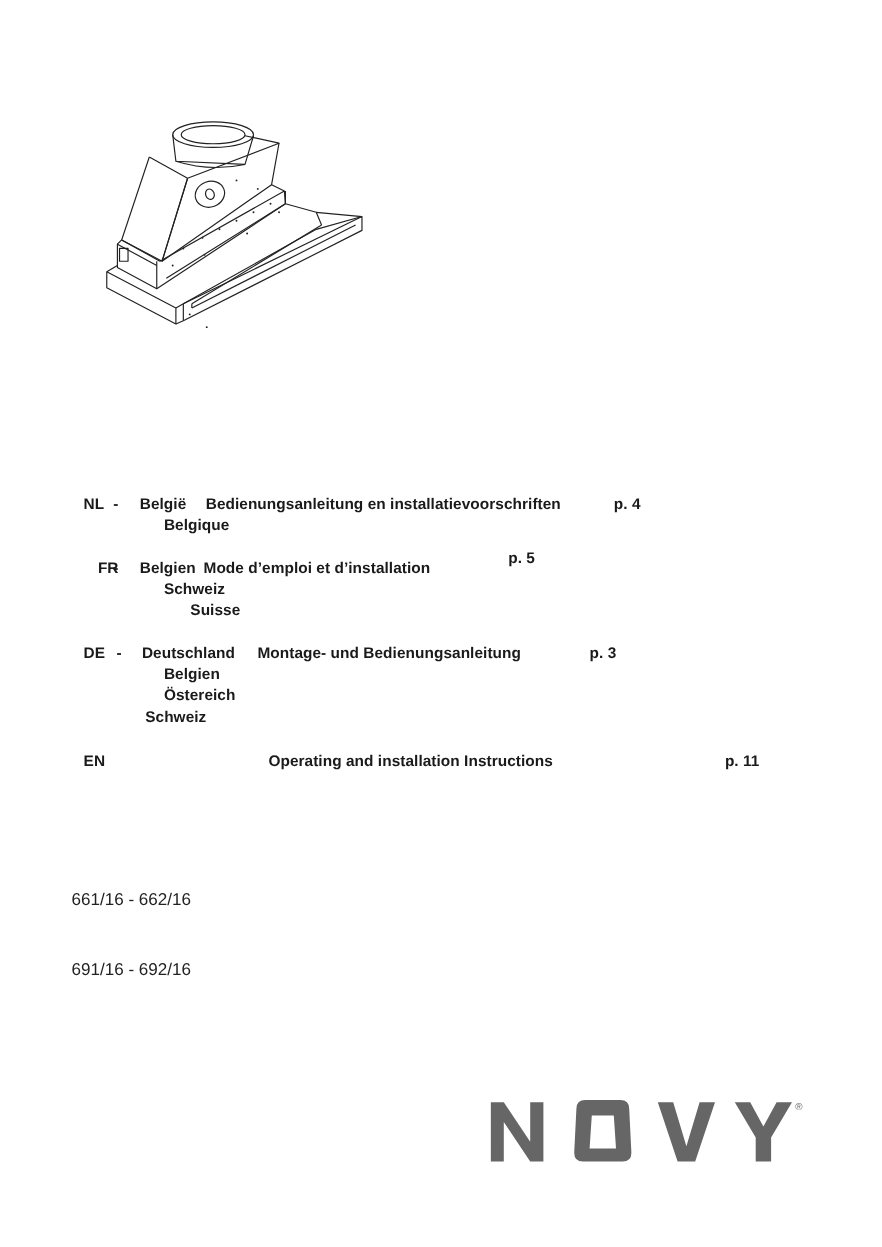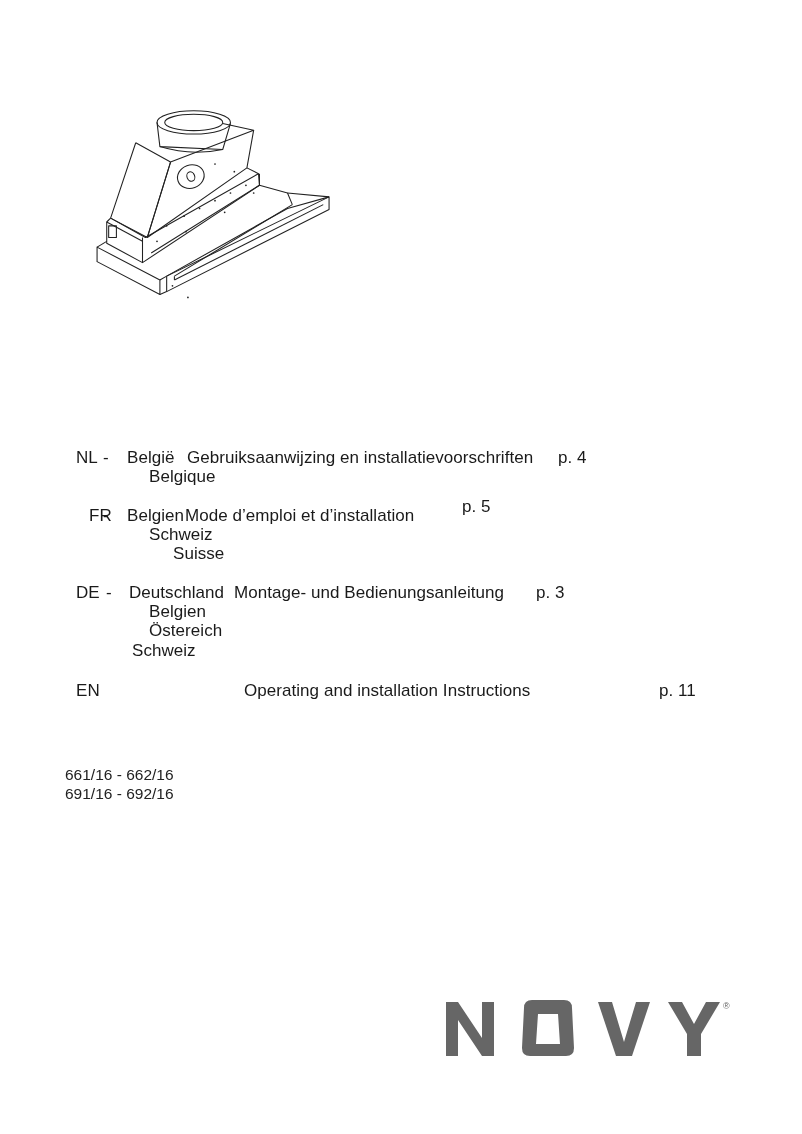--- a/index.html
+++ b/index.html
@@ -4,25 +4,25 @@
 <style>
   html, body { margin: 0; padding: 0; background: #ffffff; }
   body {
     width: 802px; height: 1134px; position: relative; overflow: hidden;
     font-family: "Liberation Sans", "DejaVu Sans", sans-serif;
     color: #1a1a1a;
   }
   .illustration { position: absolute; left: 70px; top: 95px; width: 290px; height: 225px; }
   .toc { position: absolute; left: 0; top: 0; width: 802px; }
   .t {
-    position: absolute; font-weight: normal; font-size: 17px; line-height: 18px;
+    position: absolute; font-weight: bold; font-size: 14px; line-height: 18px;
     white-space: nowrap; letter-spacing: 0.05px;
   }
   .models { position: absolute; left: 65px; top: 765px; font-size: 15.5px; line-height: 19px; color: #222; }
-  .models div { white-space: nowrap; }
+  .models div { white-space: nowrap; margin-top: 44px; }
   .logo { position: absolute; left: 446px; top: 998px; width: 285px; height: 62px; }
 </style>
 </head>
 <body>
 
 <svg class="illustration" viewBox="0 0 300 230" fill="none" stroke="#222" stroke-width="1.1" stroke-linejoin="round">
 
   <ellipse cx="128" cy="27" rx="38" ry="12"></ellipse>
   <ellipse cx="128" cy="27" rx="30" ry="8.5"></ellipse>
   <path d="M90 27 L93 52 L158 55 L166 28"></path>
@@ -72,21 +72,21 @@
     <circle cx="106" cy="196" r="0.9"></circle>
       <circle cx="122" cy="208" r="0.9"></circle>
   </g>
 </svg>
 
 <div class="toc">
 
   <span class="t" style="left:76px;top:449px">NL</span>
   <span class="t" style="left:103px;top:449px">-</span>
   <span class="t" style="left:127px;top:449px">België</span>
-  <span class="t" style="left:187px;top:449px">Gebruiksaanwijzing en installatievoorschriften</span>
+  <span class="t" style="left:187px;top:449px">Bedienungsanleitung en installatievoorschriften</span>
   <span class="t" style="left:558px;top:449px">p. 4</span>
   <span class="t" style="left:149px;top:468px">Belgique</span>
 
   <span class="t" style="left:89px;top:507px">FR</span>
   <span class="t" style="left:103px;top:507px">-</span>
   <span class="t" style="left:127px;top:507px">Belgien</span>
   <span class="t" style="left:185px;top:507px">Mode d’emploi et d’installation</span>
   <span class="t" style="left:462px;top:498px">p. 5</span>
   <span class="t" style="left:149px;top:526px">Schweiz</span>
   <span class="t" style="left:173px;top:545px">Suisse</span>

